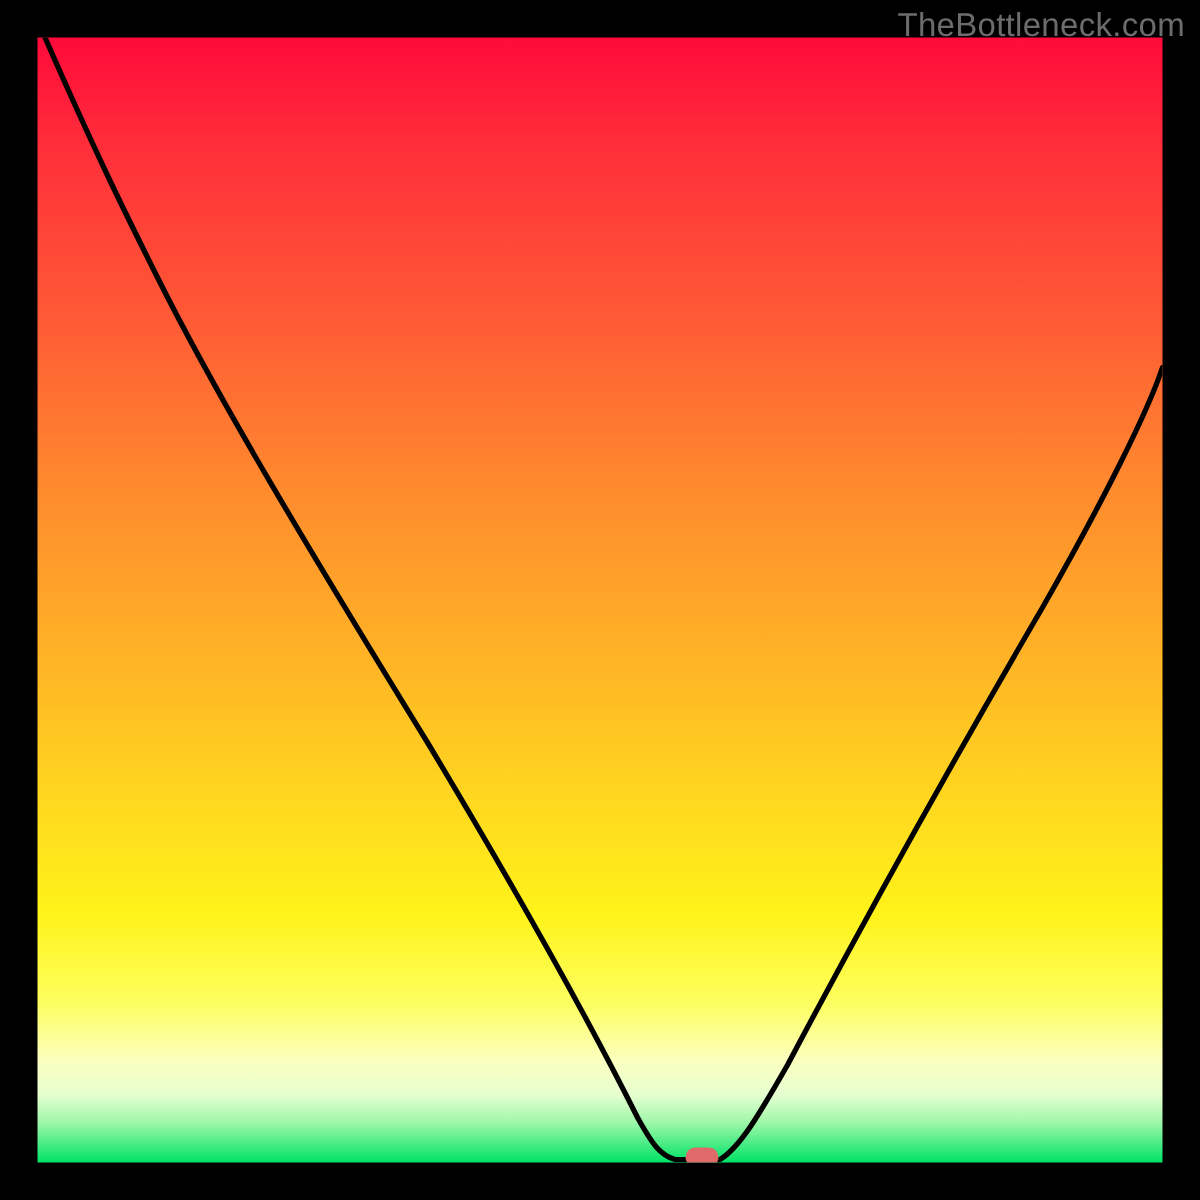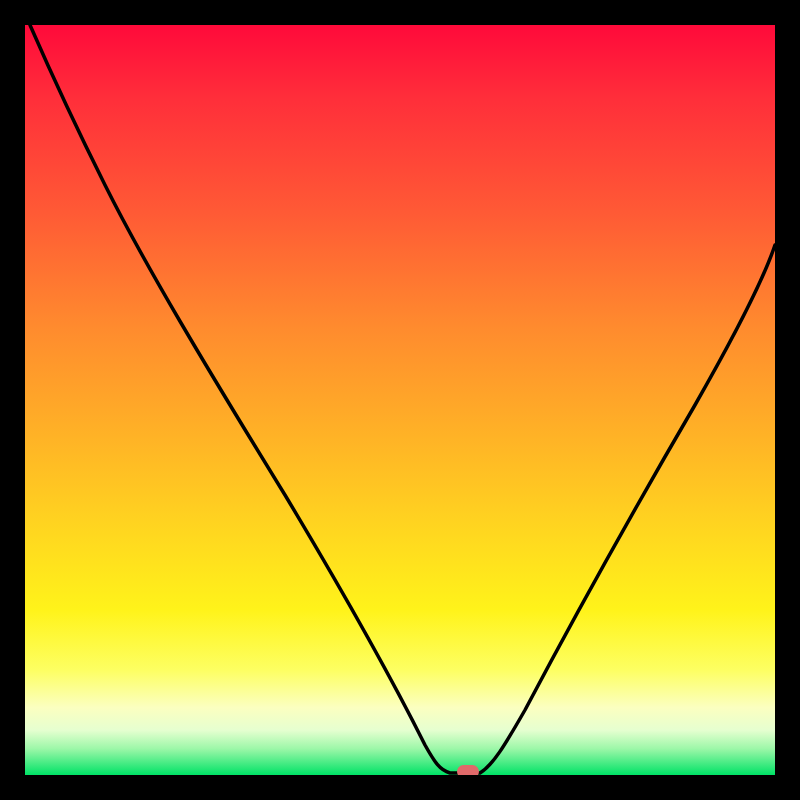--- a/index.html
+++ b/index.html
@@ -72,14 +72,15 @@
                C 410 738, 415 745, 425 748
                L 455 748
                C 468 740, 480 720, 500 685
                C 545 600, 600 500, 670 380
                C 710 310, 740 250, 750 220" fill="none" stroke="#000" stroke-width="3.5" stroke-linejoin="round" stroke-linecap="round"></path>
 
       <rect x="432" y="740" width="22" height="13" rx="6.5" ry="6.5" fill="#e06a6a"></rect>
     </svg>
   </div>
 
+  <div class="watermark">TheBottleneck.com</div>
 
 </div>
 
 </body></html>

